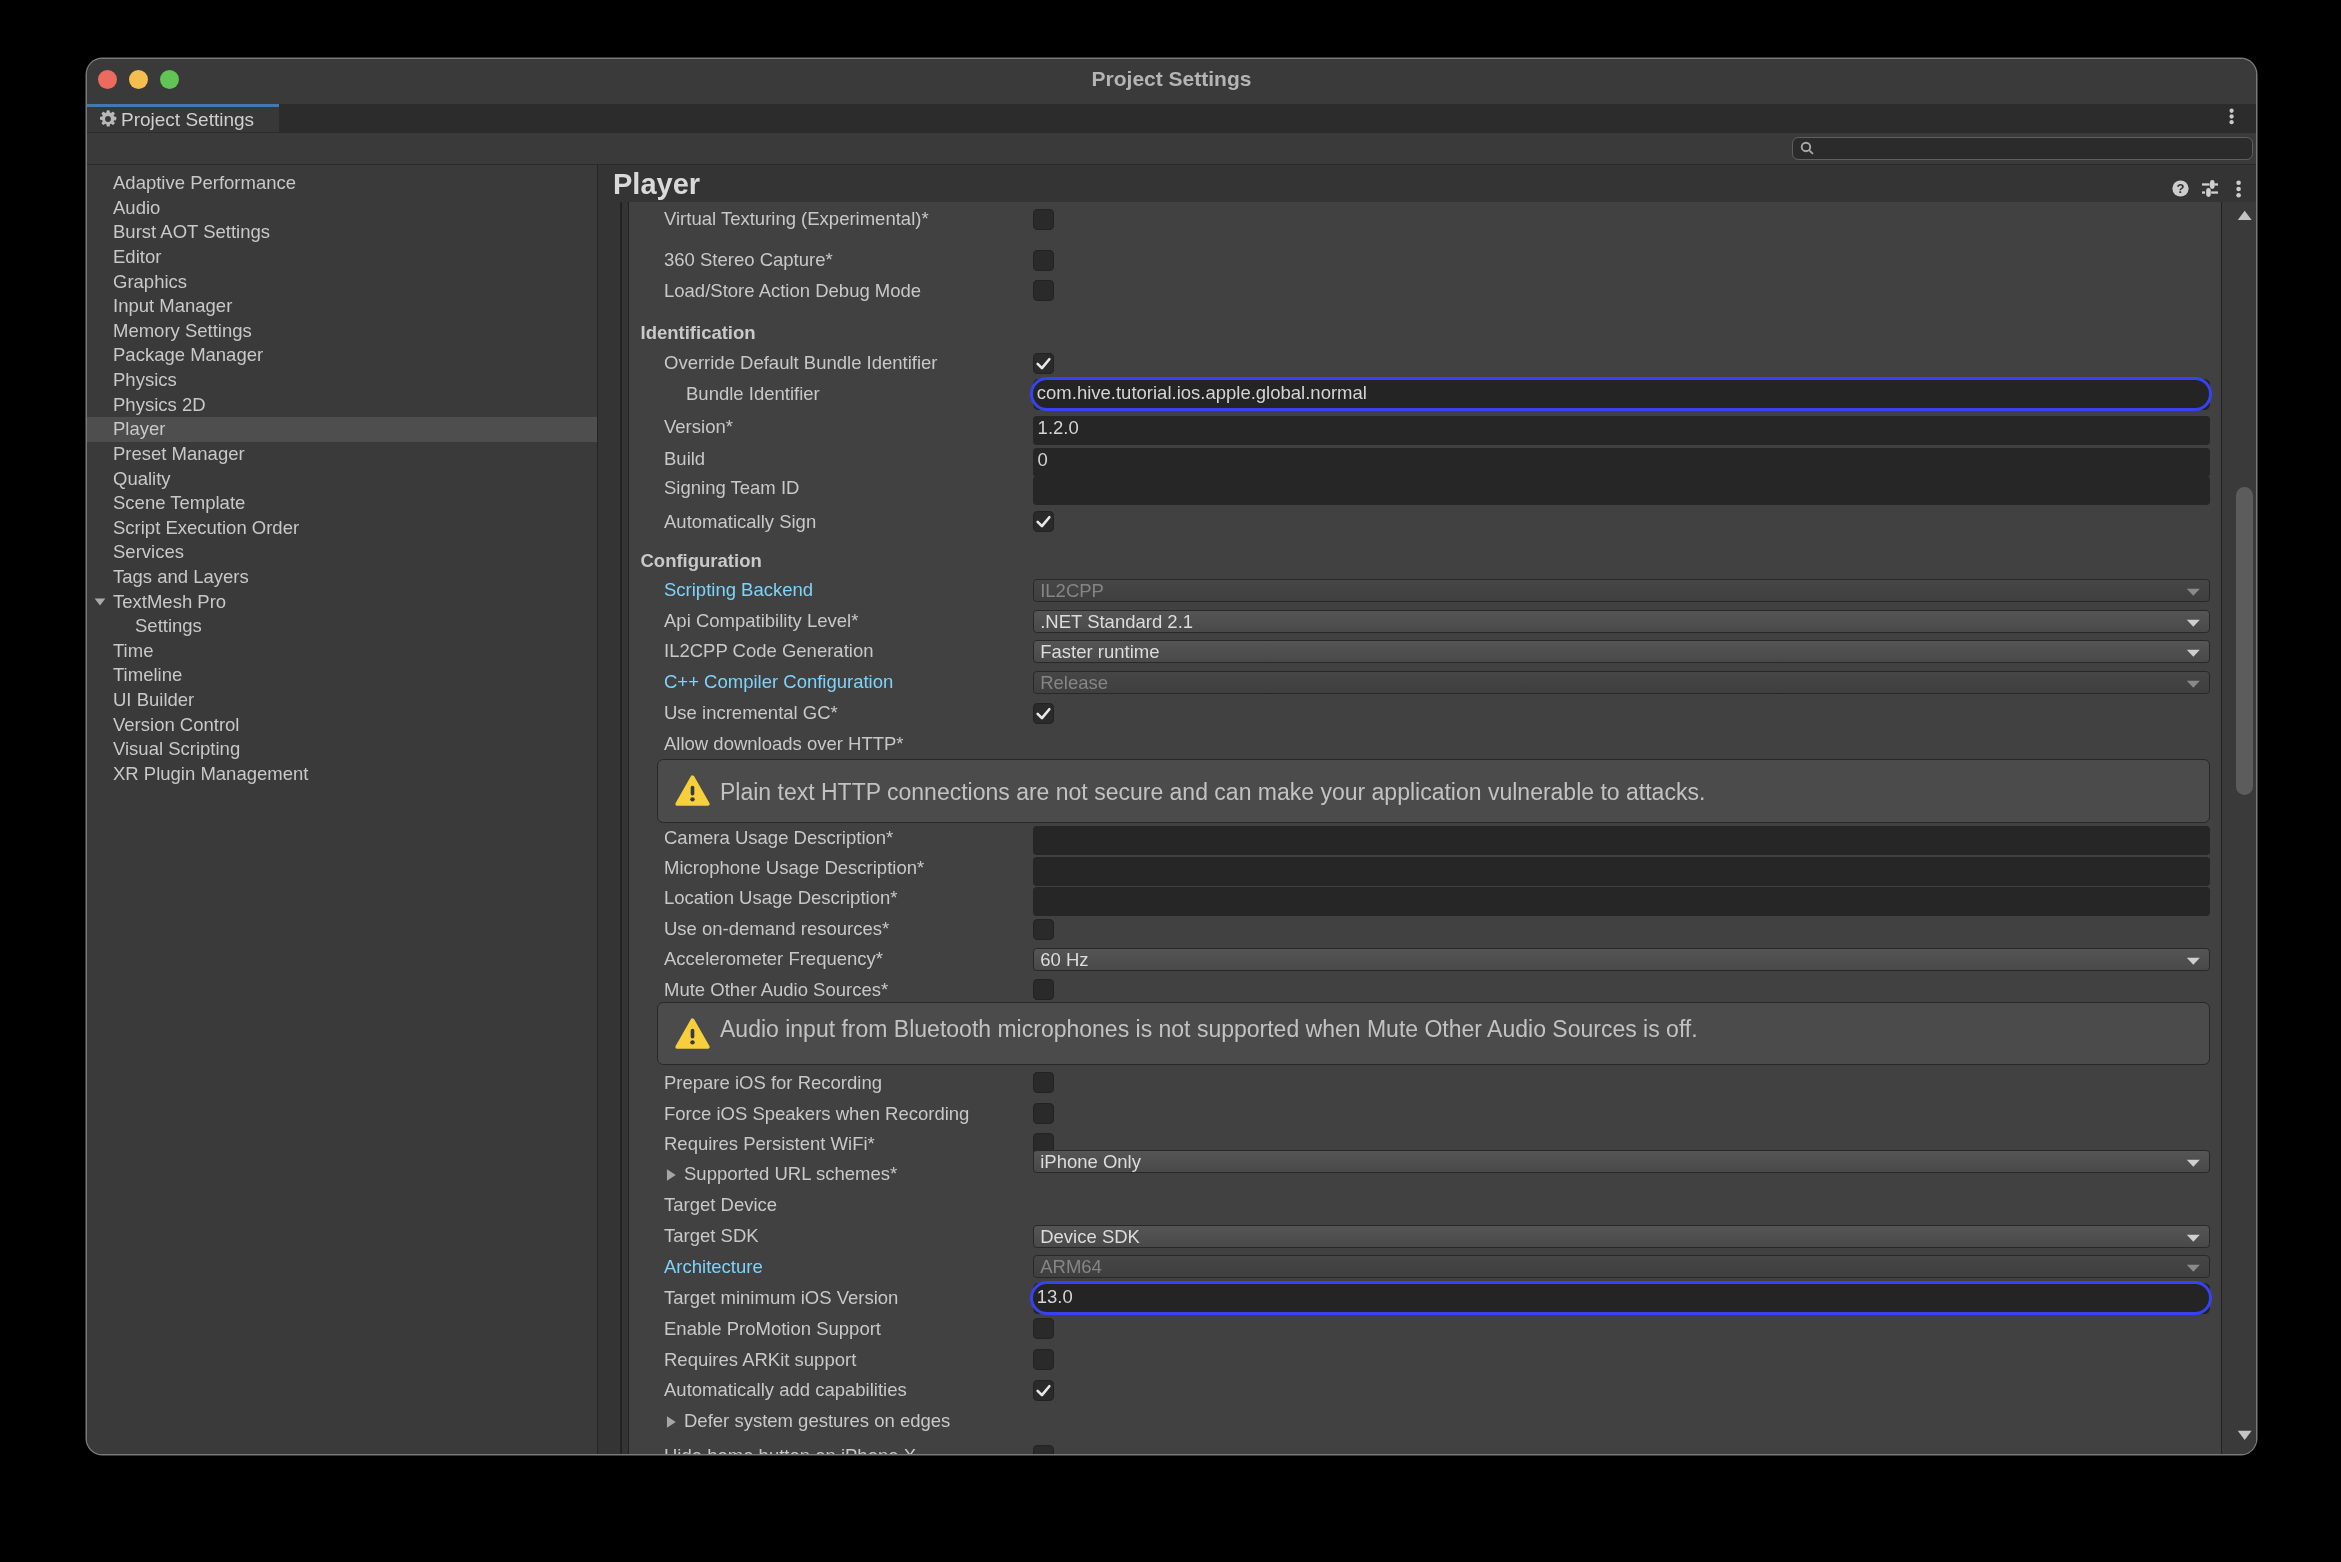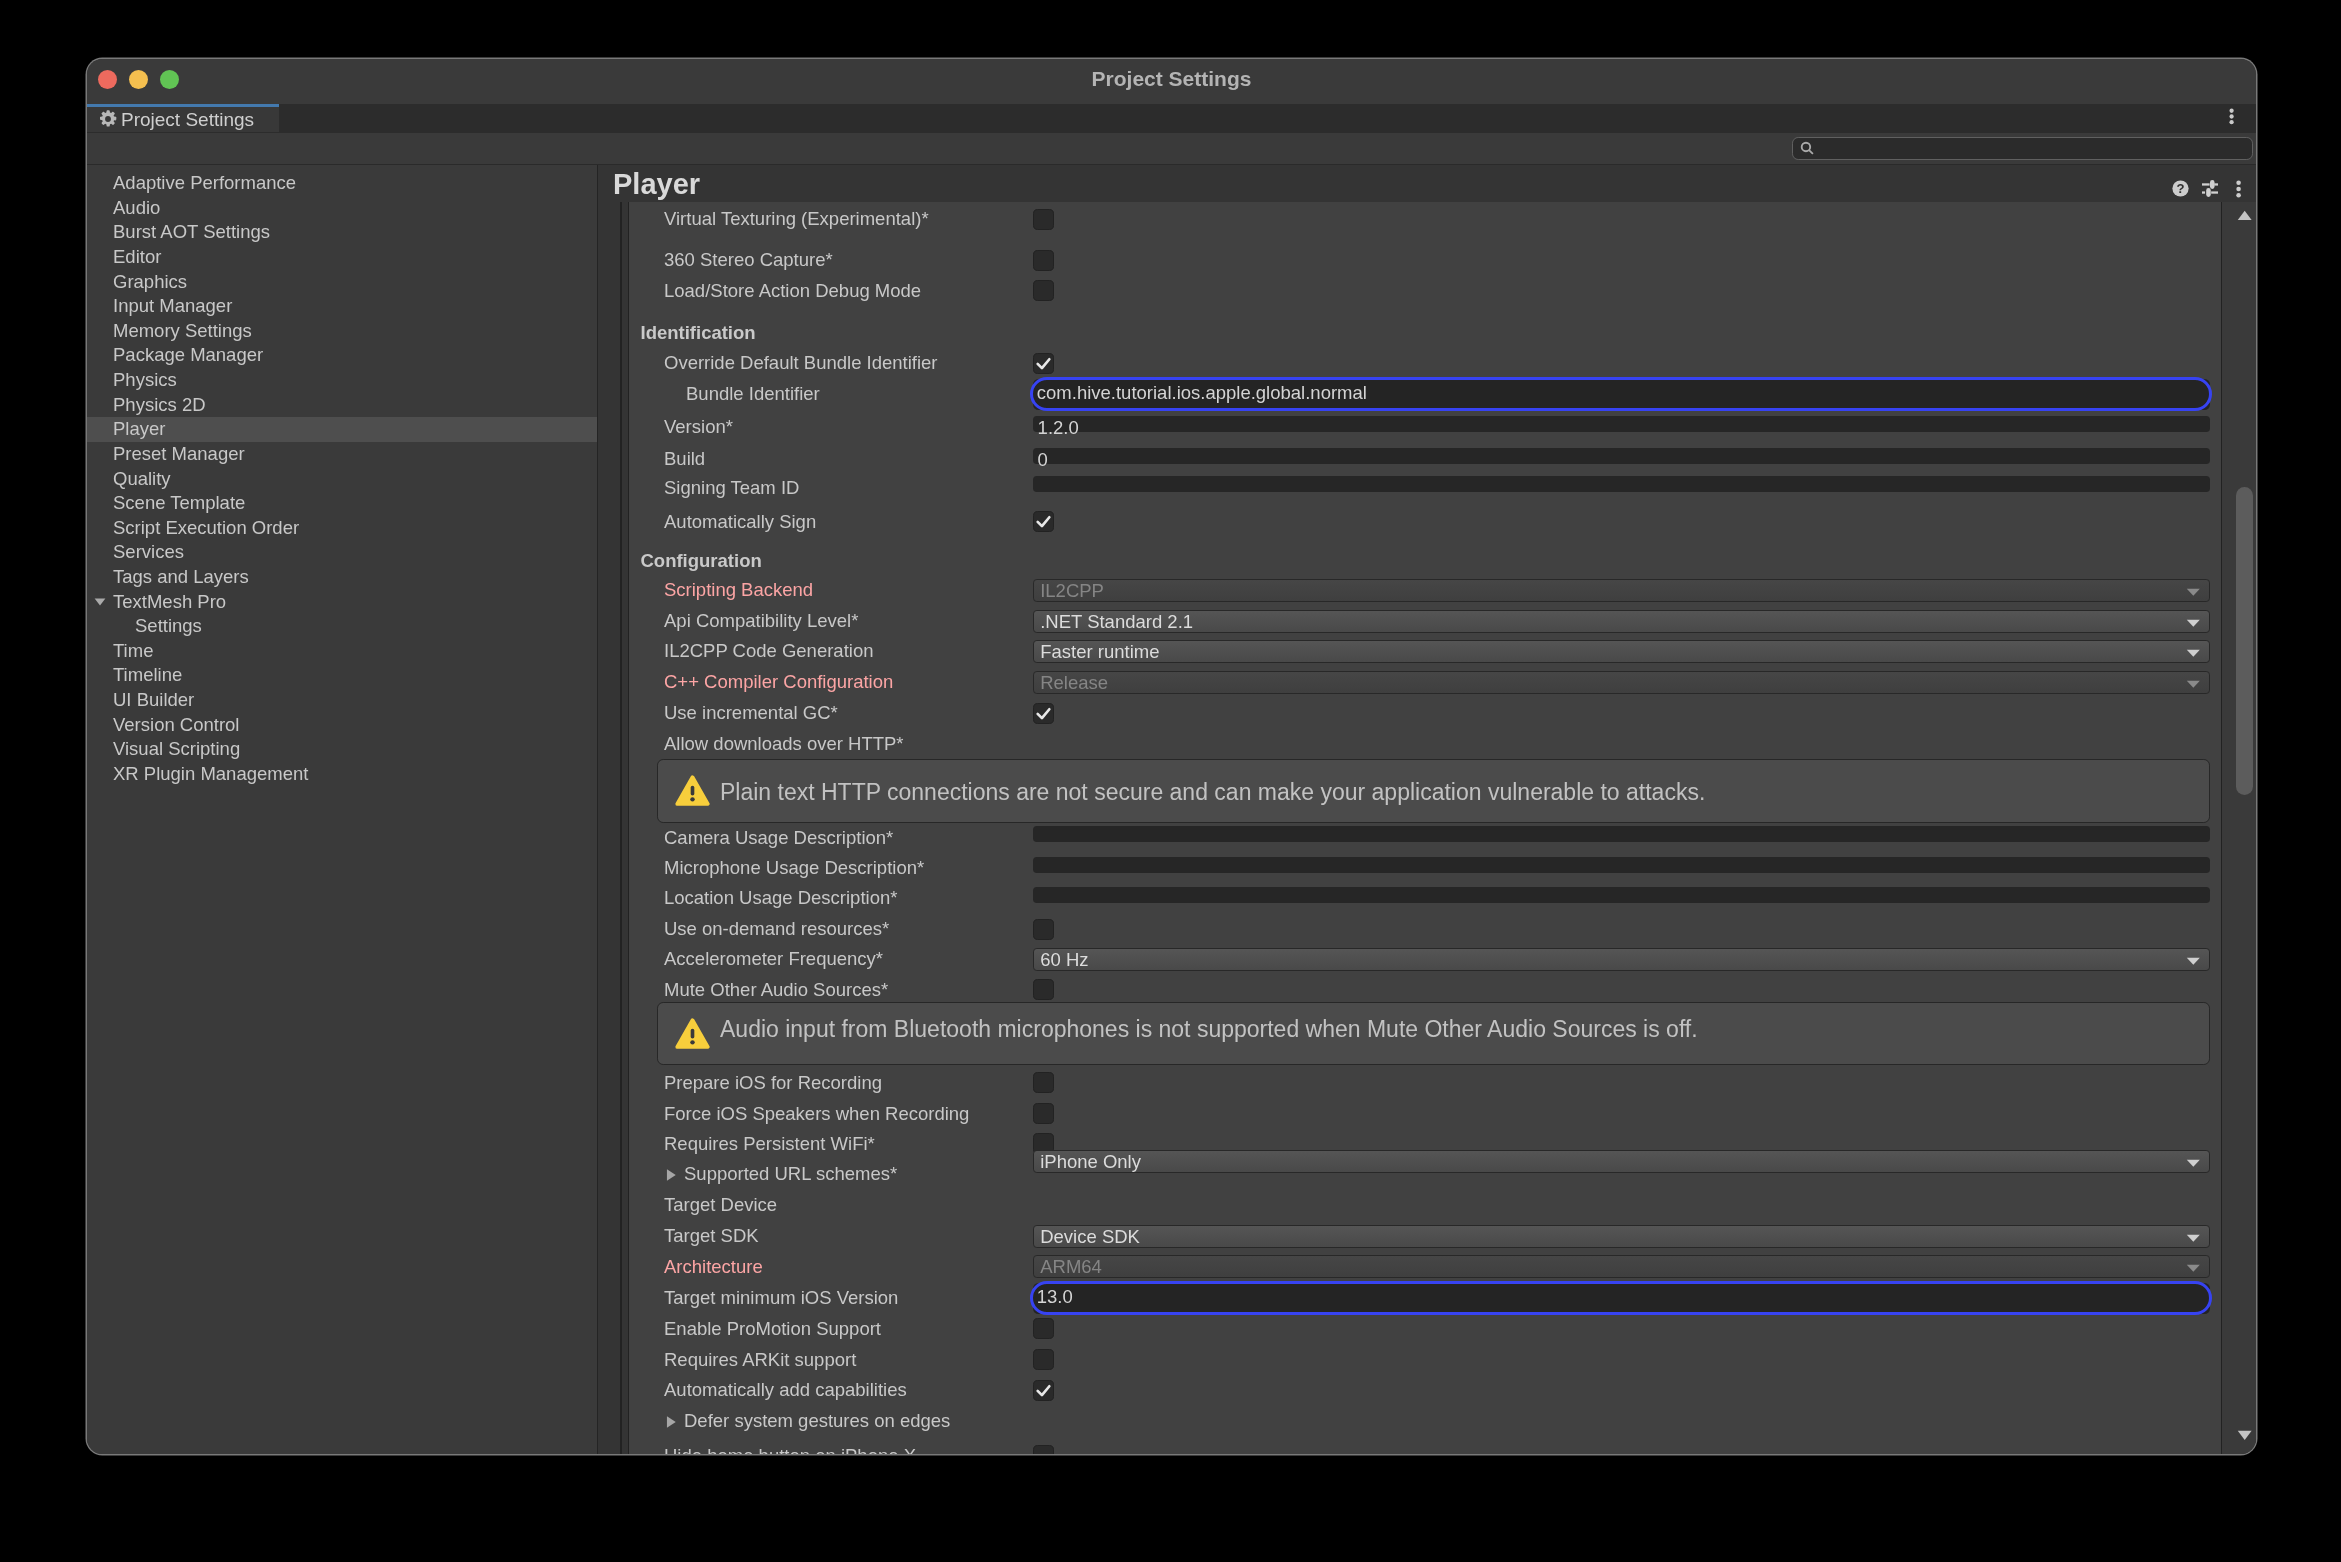--- a/index.html
+++ b/index.html
@@ -16,24 +16,24 @@
 .sbitem{left:26px;height:24.6px;line-height:24.6px;font-size:18.5px;color:#c8c8c8;white-space:pre;}
 #sbsel{left:0;width:510px;height:24.6px;background:#4e4e4e;}
 #divider{left:510px;top:106px;width:1.5px;height:1289px;background:#242424;}
 #panel{left:511px;top:106px;width:1658px;height:1289px;background:#343434;}
 #phead{left:526px;top:106px;height:37px;line-height:38px;font-size:29px;font-weight:bold;color:#d9d9d9;}
 .vline{top:143px;width:1.5px;height:1252px;background:#222222;}
 #content{left:542px;top:143px;width:1592px;height:1252px;background:#414141;overflow:hidden;}
 #gutter{left:2135px;top:143px;width:34px;height:1252px;background:#3a3a3a;}
 #thumb{left:2149px;top:428px;width:17px;height:308px;background:#5c5c5c;border-radius:8.5px;}
 .lab{height:24.6px;line-height:24.6px;font-size:18.5px;color:#c8c8c8;white-space:pre;}
-.dis{color:#fca5a5;}
+.dis{color:#7dd3fc;}
 .hdr{font-weight:bold;color:#c9c9c9;}
 .cb{left:404px;width:21px;height:21px;background:#2a2a2a;border-radius:4.6px;border:0.8px solid #222;}
-.field{left:404px;width:1177px;height:16px;background:#262626;border-radius:3.8px;color:#d4d4d4;font-size:18.5px;line-height:23px;padding-left:4.6px;white-space:pre;}
+.field{left:404px;width:1177px;height:29px;background:#262626;border-radius:3.8px;color:#d4d4d4;font-size:18.5px;line-height:23px;padding-left:4.6px;white-space:pre;}
 .dd{left:404px;width:1177px;height:23px;background:linear-gradient(180deg,#555555,#494949);border-radius:3.8px;border:0.8px solid #282828;color:#dcdcdc;font-size:18.5px;line-height:21.5px;padding-left:6.2px;white-space:pre;}
 .ddd{background:linear-gradient(180deg,#464646,#3f3f3f);color:#858585;}
 .bluewrap{left:401px;width:1182px;height:34px;border:3.8px solid #3743f2;border-radius:17px;background:#242424;color:#d4d4d4;font-size:18.5px;line-height:26px;padding-left:3.8px;white-space:pre;}
 .bluefield{left:404px;width:1177px;height:31px;background:#242424;border-radius:5.4px;}
 .warn{left:28px;width:1553px;background:#4b4b4b;border:1.5px solid #272727;border-radius:6.2px;}
 .warntext{font-size:23px;color:#c2c2c2;line-height:20px;}
 svg{display:block;}
 </style></head><body>
 <div id="win">
 <div class="abs" id="titlebar"></div>

